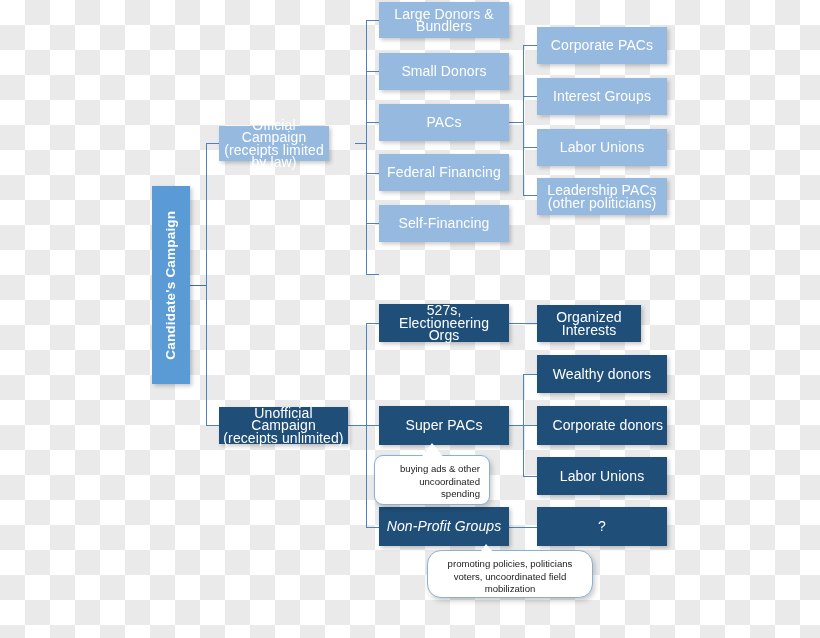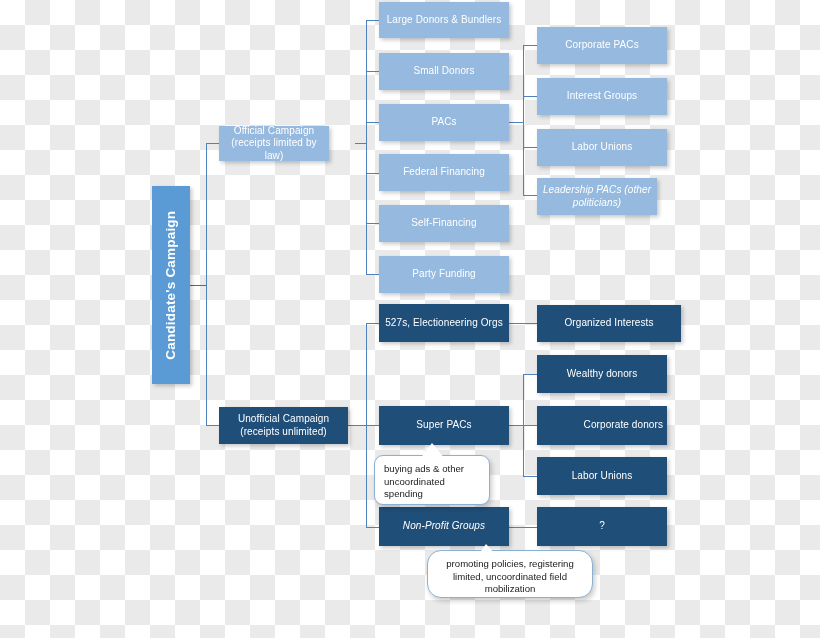--- a/index.html
+++ b/index.html
@@ -27,21 +27,21 @@
     background-position: 0 0, 25px 25px;
   }
   .node {
     position: absolute;
     box-sizing: border-box;
     display: flex;
     align-items: center;
     justify-content: center;
     text-align: center;
     color: #ffffff;
-    font-size: 10px;
+    font-size: 14px;
     line-height: 12.5px;
     padding: 2px 4px;
     z-index: 5;
     letter-spacing: 0.1px;
   }
   .node.light {
     background: #95b9df;
   }
   .node.dark {
     background: #1f4e79;
@@ -64,20 +64,21 @@
     box-sizing: border-box;
     background: #ffffff;
     border: 1px solid #8ab0d4;
     border-radius: 9px;
     color: #222222;
     font-size: 9.6px;
     line-height: 12.6px;
     padding: 7px 9px;
     z-index: 8;
     box-shadow: 2px 3px 5px rgba(0,0,0,0.20);
+    text-align: right;
   }
   .callout.c2 {
     text-align: center;
     border-radius: 14px;
   }
   .tail {
     position: absolute;
     z-index: 9;
     width: 0;
     height: 0;
@@ -162,53 +163,50 @@
   </div>
 
   <div class="node light shadow" style="left:379px; top:154px; width:130px; height:37px;">
     <span>Federal Financing</span>
   </div>
 
   <div class="node light shadow" style="left:379px; top:205px; width:130px; height:37px;">
     <span>Self-Financing</span>
   </div>
 
-  <div class="node light shadow" style="left:379px; top:256px; width:130px; height:37px;">
-    <span>Party Funding</span>
-  </div>
 
   <div class="node light shadow" style="left:537px; top:27px; width:130px; height:37px;">
     <span>Corporate PACs</span>
   </div>
 
   <div class="node light shadow" style="left:537px; top:78px; width:130px; height:37px;">
     <span>Interest Groups</span>
   </div>
 
   <div class="node light shadow" style="left:537px; top:129px; width:130px; height:37px;">
     <span>Labor Unions</span>
   </div>
 
-  <div class="node light shadow" style="left:537px; top:178px; width:120px; height:37px;font-style:italic;">
+  <div class="node light shadow" style="left:537px; top:178px; width:130px; height:37px;">
     <span>Leadership PACs (other politicians)</span>
   </div>
 
   <div class="node dark shadow" style="left:379px; top:304px; width:130px; height:38px;">
     <span>527s, Electioneering Orgs</span>
   </div>
 
   <div class="node dark shadow" style="left:379px; top:406px; width:130px; height:39px;">
     <span>Super PACs</span>
   </div>
 
   <div class="node dark shadow" style="left:379px; top:507px; width:130px; height:39px;font-style:italic;">
     <span>Non-Profit Groups</span>
   </div>
 
-  <div class="node dark shadow" style="left:537px; top:305px; width:144px; height:37px;">
+  <div class="node dark shadow" style="left:537px; top:305px; width:104px; height:37px;">
     <span>Organized Interests</span>
   </div>
 
   <div class="node dark shadow" style="left:537px; top:355px; width:130px; height:38px;">
     <span>Wealthy donors</span>
   </div>
 
   <div class="node dark shadow" style="left:537px; top:406px; width:130px; height:39px;justify-content:flex-end;">
     <span>Corporate donors</span>
   </div>
@@ -221,16 +219,16 @@
     <span>?</span>
   </div>
 
   <div class="tail" style="left:420px; top:443px; border-left:12px solid transparent; border-right:13px solid transparent; border-bottom:16px solid #ffffff;"></div>
   <div class="callout" style="left:374px; top:455px; width:116px; height:50px;">
     <span>buying ads &amp; other uncoordinated spending</span>
   </div>
 
   <div class="tail" style="left:475px; top:544px; border-left:11px solid transparent; border-right:14px solid transparent; border-bottom:16px solid #ffffff;"></div>
   <div class="callout c2" style="left:427px; top:550px; width:166px; height:48px;">
-    <span>promoting policies, registering limited, uncoordinated field mobilization</span>
+    <span>promoting policies, politicians voters, uncoordinated field mobilization</span>
   </div>
 
 </div>
 
 </body></html>

